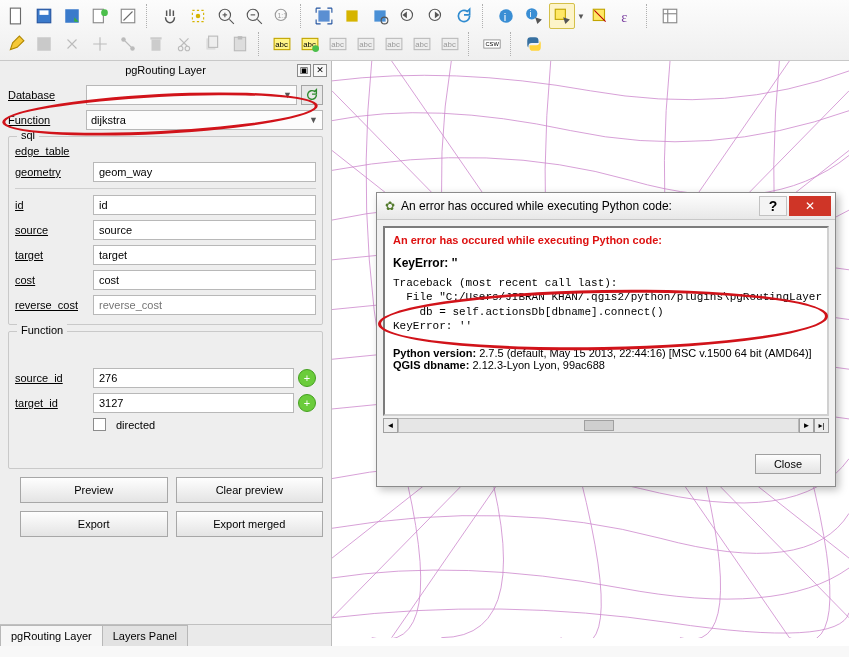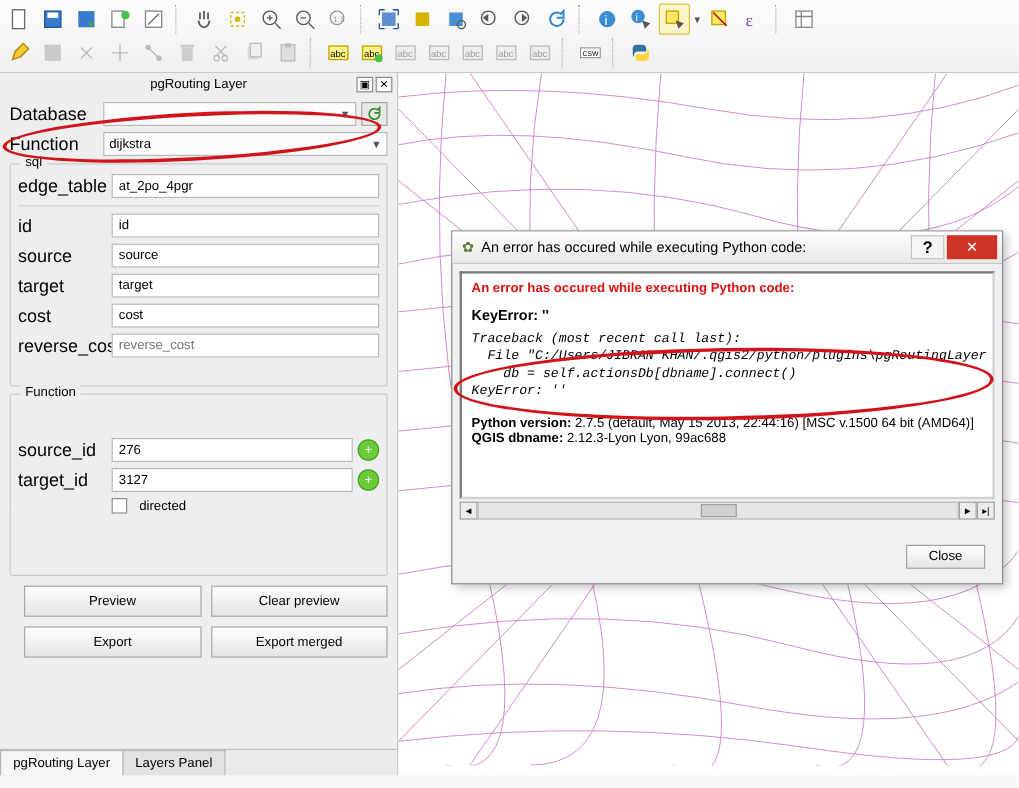--- a/index.html
+++ b/index.html
@@ -14,26 +14,26 @@
 
 
 .main { display: flex; height: calc(100% - 72px); }
 .panel { width: 332px; background: #eeeeee; border-right: 1px solid #bcbcbc; display: flex; flex-direction: column; }
 .panel-header { display: flex; align-items: center; justify-content: center; position: relative; padding: 3px 4px; font-size: 11px; }
 .panel-header .hb { position: absolute; right: 4px; display: flex; gap: 2px; }
 .panel-header .hbtn { width: 14px; height: 13px; border: 1px solid #8b8b8b; background: #f8f8f8; font-size: 9px; line-height: 1; display: inline-flex; align-items: center; justify-content: center; cursor: pointer; }
 
 .panel-body { padding: 6px 8px; flex: 1; overflow: auto; }
 .row { display: flex; align-items: center; gap: 4px; margin-bottom: 5px; }
-.row label { width: 74px; font-size: 15px; }
+.row label { width: 74px; font-size: 11px; text-decoration: underline; }
 .select, .combo { flex: 1; height: 20px; border: 1px solid #b8b8b8; background: #fcfcfc; font-size: 11px; padding: 0 4px; display: flex; align-items: center; justify-content: space-between; }
 .select .arrow { font-size: 9px; color: #555; }
 .refresh-btn { width: 22px; height: 20px; border: 1px solid #a5a5a5; background: #e8e8e8; display: inline-flex; align-items: center; justify-content: center; cursor: pointer; }
 
-.group { border: 1px solid #c9c9c9; border-radius: 2px; margin-top: 6px; padding: 8px 6px 18px; position: relative; }
+.group { border: 1px solid #c9c9c9; border-radius: 2px; margin-top: 6px; padding: 8px 6px 4px; position: relative; }
 .group-title { position: absolute; top: -8px; left: 8px; background: #eeeeee; padding: 0 4px; font-size: 11px; }
 .input { flex: 1; height: 20px; border: 1px solid #b8b8b8; background: #fff; font-size: 11px; padding: 0 5px; }
 .input.placeholder { color: #9a9a9a; }
 .plus-btn { width: 18px; height: 18px; border-radius: 50%; background: #6bcc3b; color: #fff; border: 1px solid #45a020; display: inline-flex; align-items: center; justify-content: center; font-size: 11px; cursor: pointer; }
 .checkbox { width: 13px; height: 13px; border: 1px solid #8c8c8c; background: #fff; margin-left: 78px; }
 
 .btn-row { display: flex; gap: 8px; margin-top: 8px; margin-left: 12px; }
 .big-btn { flex: 1; height: 26px; border: 1px solid #a7a7a7; background: linear-gradient(#fefefe,#e4e4e4); font-size: 11px; cursor: pointer; }
 
 .tabs { display: flex; border-top: 1px solid #c0c0c0; background: #eaeaea; }
@@ -48,21 +48,21 @@
 .dialog { position: absolute; left: 376px; top: 192px; width: 460px; border: 1px solid #8b8b8b; background: #f0f0f0; box-shadow: 3px 3px 8px rgba(0,0,0,0.25); }
 .dlg-title { display: flex; align-items: center; padding: 3px 4px 3px 8px; background: linear-gradient(#fefefe,#e8e8e8); border-bottom: 1px solid #c8c8c8; font-size: 12px; }
 .dlg-title .ti { margin-right: 6px; color: #547b2e; font-size: 12px; }
 .dlg-title .spacer { flex: 1; }
 .dlg-title .help { width: 28px; height: 20px; font-size: 14px; font-weight: bold; border: 1px solid #c2c2c2; background: #f4f4f4; margin-right: 2px; cursor: pointer; }
 .dlg-title .close { width: 42px; height: 20px; background: #cf3527; color: #fff; display: inline-flex; align-items: center; justify-content: center; font-size: 12px; cursor: pointer; }
 .dlg-body { padding: 6px; }
 .errbox { border: 2px inset #d0d0d0; background: #fff; padding: 6px 8px; font-size: 11px; height: 190px; overflow: auto; position: relative; }
 .errhead { color: #d11; font-weight: bold; margin-bottom: 10px; }
 .errkey { font-weight: bold; margin-bottom: 6px; font-size: 12px; }
-.mono { font-family: "Courier New", monospace; font-size: 11px; line-height: 1.3; white-space: pre; font-style: italic; }
+.mono { font-family: "Courier New", monospace; font-size: 11px; line-height: 1.3; white-space: pre; }
 .verrow { margin-top: 14px; font-size: 11px; }
 .verrow b { font-weight: bold; }
 .dlg-scroll { display: flex; justify-content: space-between; margin-top: 2px; }
 .sb-track { flex: 1; height: 15px; border: 1px solid #b8b8b8; background: #e6e6e6; display: flex; align-items: center; justify-content: center; }
 .sb-btn { width: 15px; height: 15px; border: 1px solid #a0a0a0; background: #ececec; font-size: 8px; display: inline-flex; align-items: center; justify-content: center; cursor: pointer; }
 .dlg-foot { display: flex; justify-content: flex-end; padding: 6px 8px; }
 .close-btn { padding: 3px 18px; border: 1px solid #a0a0a0; background: linear-gradient(#fdfdfd,#e4e4e4); font-size: 11px; cursor: pointer; margin-top: 15px; }
 
 
 .annot { position: absolute; border: 3px solid #d1131a; border-radius: 50%; pointer-events: none; }
@@ -357,21 +357,24 @@
         <div class="select">
           <span>dijkstra</span>
             <span class="arrow">▼</span>
         </div>
       </div>
 
       <div class="group">
         <span class="group-title">sql</span>
         <div class="row">
             <label>edge_table</label>
-            <input class="input" value="at_2po_4pgr" style="">
+          </div>
+        <div class="row">
+            <label>geometry</label>
+            <input class="input" value="geom_way" style="">
           </div>
         <hr class="thin">
         <div class="row">
             <label>id</label>
             <input class="input" value="id" style="">
           </div>
         <div class="row">
             <label>source</label>
             <input class="input" value="source" style="">
           </div>

